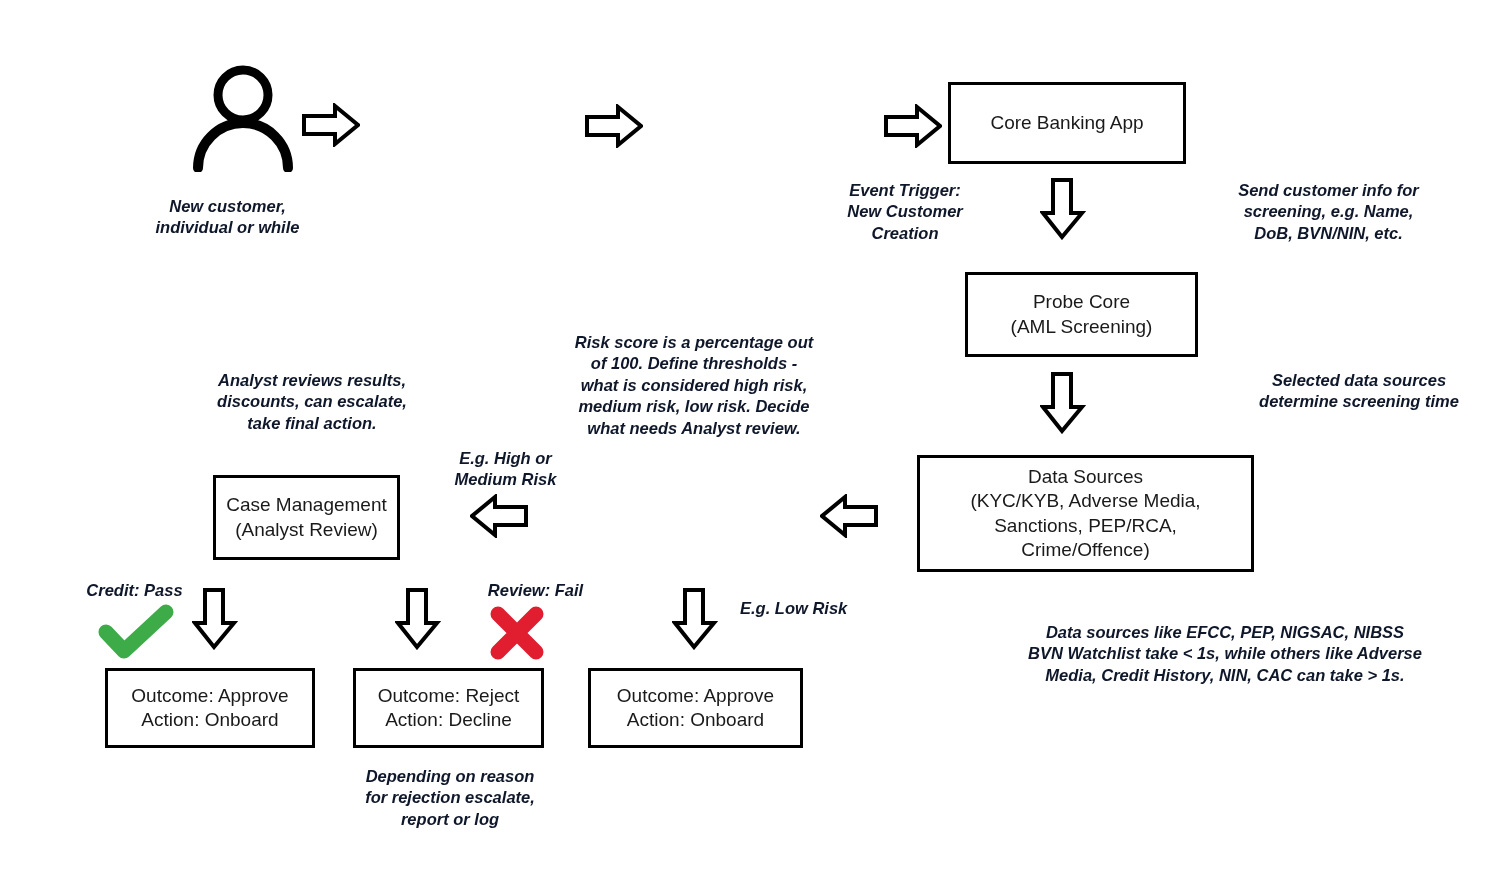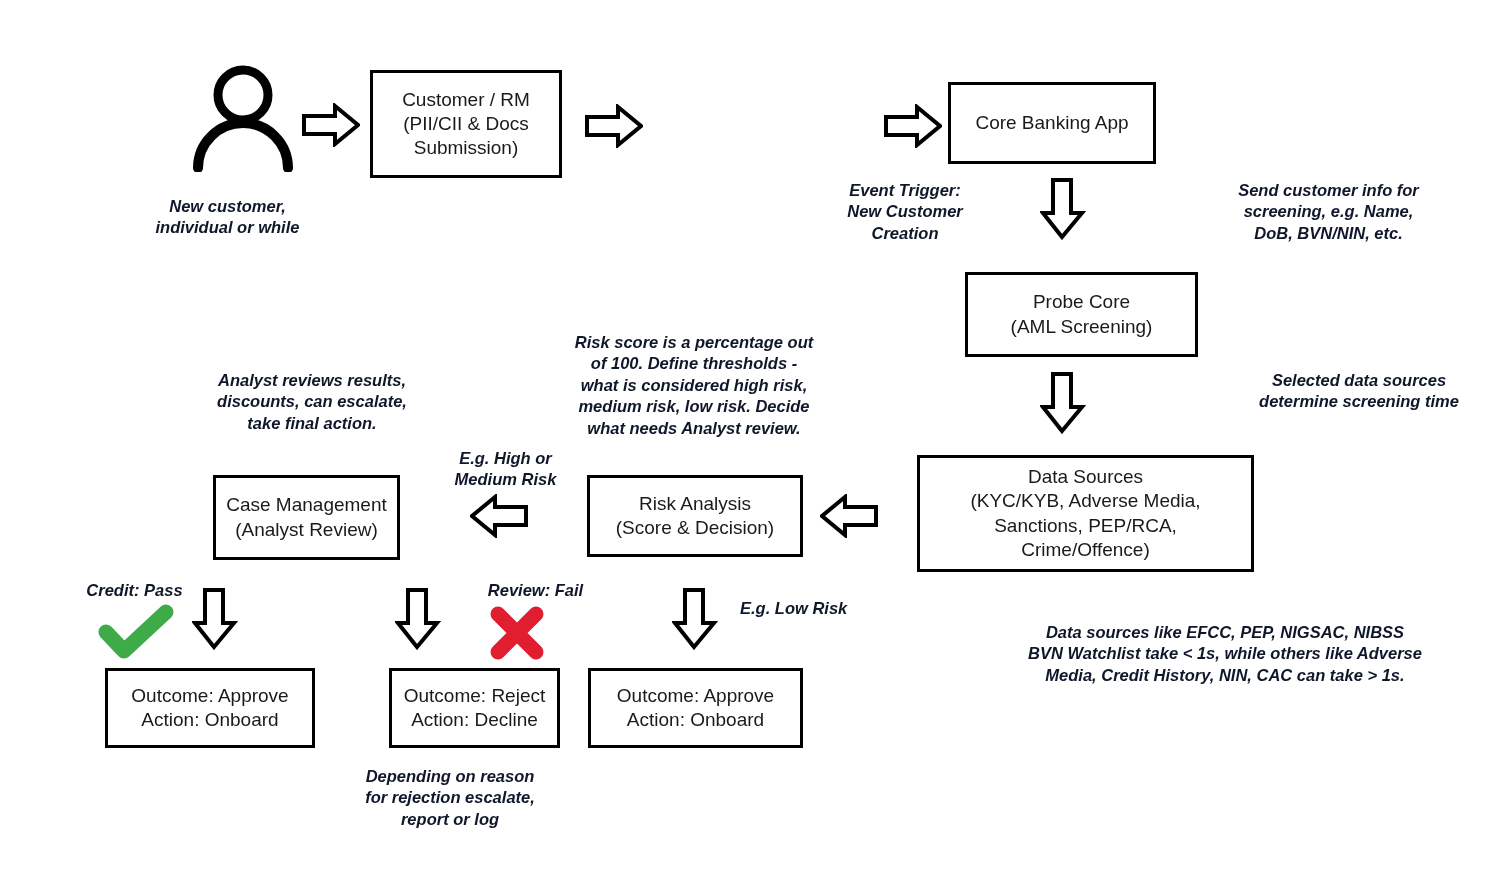--- a/index.html
+++ b/index.html
@@ -59,38 +59,35 @@
       <path d="M 20 106 A 45 45 0 0 1 110 106" fill="none" stroke="#000" stroke-width="10" stroke-linecap="round"></path>
     </svg>
   </div>
 
   <div class="arrow" style="left:302px; top:103px;">
     <svg width="58" height="44" viewBox="0 0 58 44">
       <polygon points="2,13 33,13 33,3 56,22 33,41 33,31 2,31" fill="#fff" stroke="#000" stroke-width="4" stroke-linejoin="miter"></polygon>
     </svg>
   </div>
 
-  <div class="node" style="left:370px; top:70px; width:192px; height:108px;">Customer / RM
-(PII/CII &amp; Docs
-Submission)</div>
 
   <div class="arrow" style="left:585px; top:104px;">
     <svg width="58" height="44" viewBox="0 0 58 44">
       <polygon points="2,13 33,13 33,3 56,22 33,41 33,31 2,31" fill="#fff" stroke="#000" stroke-width="4" stroke-linejoin="miter"></polygon>
     </svg>
   </div>
 
 
   <div class="arrow" style="left:884px; top:104px;">
     <svg width="58" height="44" viewBox="0 0 58 44">
       <polygon points="2,13 33,13 33,3 56,22 33,41 33,31 2,31" fill="#fff" stroke="#000" stroke-width="4" stroke-linejoin="miter"></polygon>
     </svg>
   </div>
 
-  <div class="node" style="left:948px; top:82px; width:208px; height:82px;">Core Banking App</div>
+  <div class="node" style="left:948px; top:82px; width:238px; height:82px;">Core Banking App</div>
 
   <div class="arrow" style="left:1040px; top:178px;">
     <svg width="46" height="62" viewBox="0 0 46 62">
       <polygon points="13,2 31,2 31,35 42,35 22,59 3,35 13,35" fill="#fff" stroke="#000" stroke-width="4" stroke-linejoin="miter"></polygon>
     </svg>
   </div>
 
   <div class="node" style="left:965px; top:272px; width:233px; height:85px;">Probe Core
 (AML Screening)</div>
 
@@ -104,22 +101,20 @@
 (KYC/KYB, Adverse Media,
 Sanctions, PEP/RCA,
 Crime/Offence)</div>
 
   <div class="arrow" style="left:820px; top:494px;">
     <svg width="58" height="44" viewBox="0 0 58 44">
       <polygon points="56,13 25,13 25,3 2,22 25,41 25,31 56,31" fill="#fff" stroke="#000" stroke-width="4" stroke-linejoin="miter"></polygon>
     </svg>
   </div>
 
-  <div class="node" style="left:587px; top:475px; width:216px; height:82px;">Risk Analysis
-(Score &amp; Decision)</div>
 
   <div class="arrow" style="left:470px; top:494px;">
     <svg width="58" height="44" viewBox="0 0 58 44">
       <polygon points="56,13 25,13 25,3 2,22 25,41 25,31 56,31" fill="#fff" stroke="#000" stroke-width="4" stroke-linejoin="miter"></polygon>
     </svg>
   </div>
 
   <div class="node" style="left:213px; top:475px; width:187px; height:85px;">Case Management
 (Analyst Review)</div>
 
@@ -149,21 +144,21 @@
 
   <div class="mark" style="left:486px; top:604px;">
     <svg width="62" height="58" viewBox="0 0 62 58">
       <path d="M 12 10 L 50 48 M 50 10 L 12 48" fill="none" stroke="#e01e30" stroke-width="15" stroke-linecap="round"></path>
     </svg>
   </div>
 
   <div class="node" style="left:105px; top:668px; width:210px; height:80px;">Outcome: Approve
 Action: Onboard</div>
 
-  <div class="node" style="left:353px; top:668px; width:171px; height:80px;margin-left:36px;">Outcome: Reject
+  <div class="node" style="left:353px; top:668px; width:191px; height:80px;">Outcome: Reject
 Action: Decline</div>
 
   <div class="node" style="left:588px; top:668px; width:215px; height:80px;">Outcome: Approve
 Action: Onboard</div>
 
   <div class="note" style="left:130px; top:196px; width:195px;">New customer,
 individual or while</div>
 
   <div class="note" style="left:820px; top:180px; width:170px;">Event Trigger:
 New Customer

